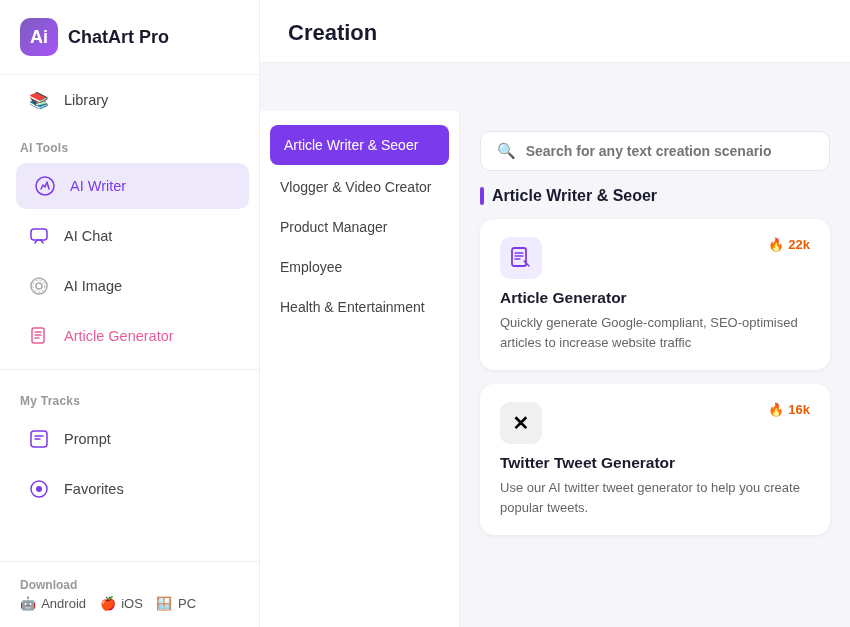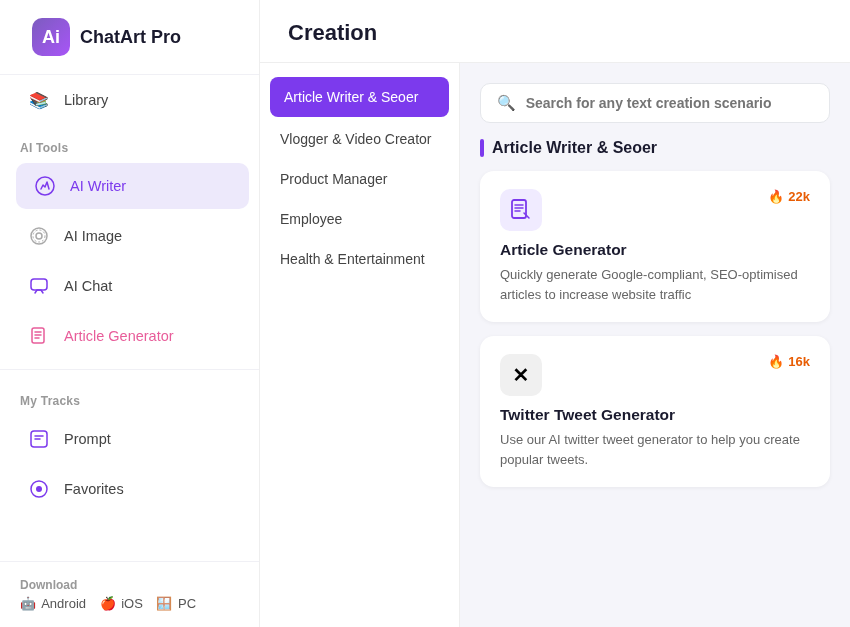--- a/index.html
+++ b/index.html
@@ -27,21 +27,20 @@
       width: 38px;
       height: 38px;
       background: linear-gradient(135deg, #7c5cbf, #a855f7);
       border-radius: 10px;
       display: flex;
       align-items: center;
       justify-content: center;
       color: #fff;
       font-size: 18px;
       font-weight: bold;
-      margin-left: 12px;
     }
     .logo-text {
       font-size: 18px;
       font-weight: 700;
       color: #1a1a2e;
     }
 
     .sidebar-section-label {
       font-size: 12px;
       color: #999;
@@ -111,20 +110,21 @@
       color: #555;
       cursor: pointer;
     }
 
     
     .main {
       flex: 1;
       display: flex;
       flex-direction: column;
       overflow: hidden;
+      gap: 48px;
     }
     .main-header {
       padding: 20px 28px 16px;
       background: #fff;
       border-bottom: 1px solid #eee;
     }
     .main-header h1 {
       font-size: 22px;
       font-weight: 700;
       color: #1a1a2e;
@@ -287,39 +287,39 @@
   <div class="sidebar-item ai-writer active">
     <span class="item-icon">
       <svg width="20" height="20" viewBox="0 0 20 20" fill="none">
         <circle cx="10" cy="10" r="9" stroke="#7c3aed" stroke-width="1.5"></circle>
         <path d="M6 13l2-4 2 2 2-5 2 7" stroke="#7c3aed" stroke-width="1.5" stroke-linecap="round" stroke-linejoin="round"></path>
       </svg>
     </span>
     <span>AI Writer</span>
   </div>
 
+  <div class="sidebar-item ai-chat">
+    <span class="item-icon">
+      <svg width="20" height="20" viewBox="0 0 20 20" fill="none">
+        <rect x="2" y="3" width="16" height="11" rx="3" stroke="#7c3aed" stroke-width="1.5"></rect>
+        <path d="M6 17l2-3h4l2 3" stroke="#7c3aed" stroke-width="1.5" stroke-linecap="round" stroke-linejoin="round"></path>
+      </svg>
+    </span>
+    <span>AI Chat</span>
+  </div>
+
   <div class="sidebar-item ai-image">
     <span class="item-icon">
       <svg width="20" height="20" viewBox="0 0 20 20" fill="none">
         <circle cx="10" cy="10" r="8" stroke="#aaa" stroke-width="1.5"></circle>
         <circle cx="10" cy="10" r="3" stroke="#aaa" stroke-width="1.5"></circle>
         <circle cx="10" cy="10" r="6" stroke="#aaa" stroke-width="1" stroke-dasharray="2 2"></circle>
       </svg>
     </span>
     <span>AI Image</span>
-  </div>
-
-  <div class="sidebar-item ai-chat">
-    <span class="item-icon">
-      <svg width="20" height="20" viewBox="0 0 20 20" fill="none">
-        <rect x="2" y="3" width="16" height="11" rx="3" stroke="#7c3aed" stroke-width="1.5"></rect>
-        <path d="M6 17l2-3h4l2 3" stroke="#7c3aed" stroke-width="1.5" stroke-linecap="round" stroke-linejoin="round"></path>
-      </svg>
-    </span>
-    <span>AI Chat</span>
   </div>
 
   <div class="sidebar-item article-gen">
     <span class="item-icon">
       <svg width="20" height="20" viewBox="0 0 20 20" fill="none">
         <rect x="3" y="2" width="12" height="15" rx="2" stroke="#e85d9a" stroke-width="1.5"></rect>
         <line x1="6" y1="6" x2="12" y2="6" stroke="#e85d9a" stroke-width="1.5" stroke-linecap="round"></line>
         <line x1="6" y1="9" x2="12" y2="9" stroke="#e85d9a" stroke-width="1.5" stroke-linecap="round"></line>
         <line x1="6" y1="12" x2="10" y2="12" stroke="#e85d9a" stroke-width="1.5" stroke-linecap="round"></line>
       </svg>

